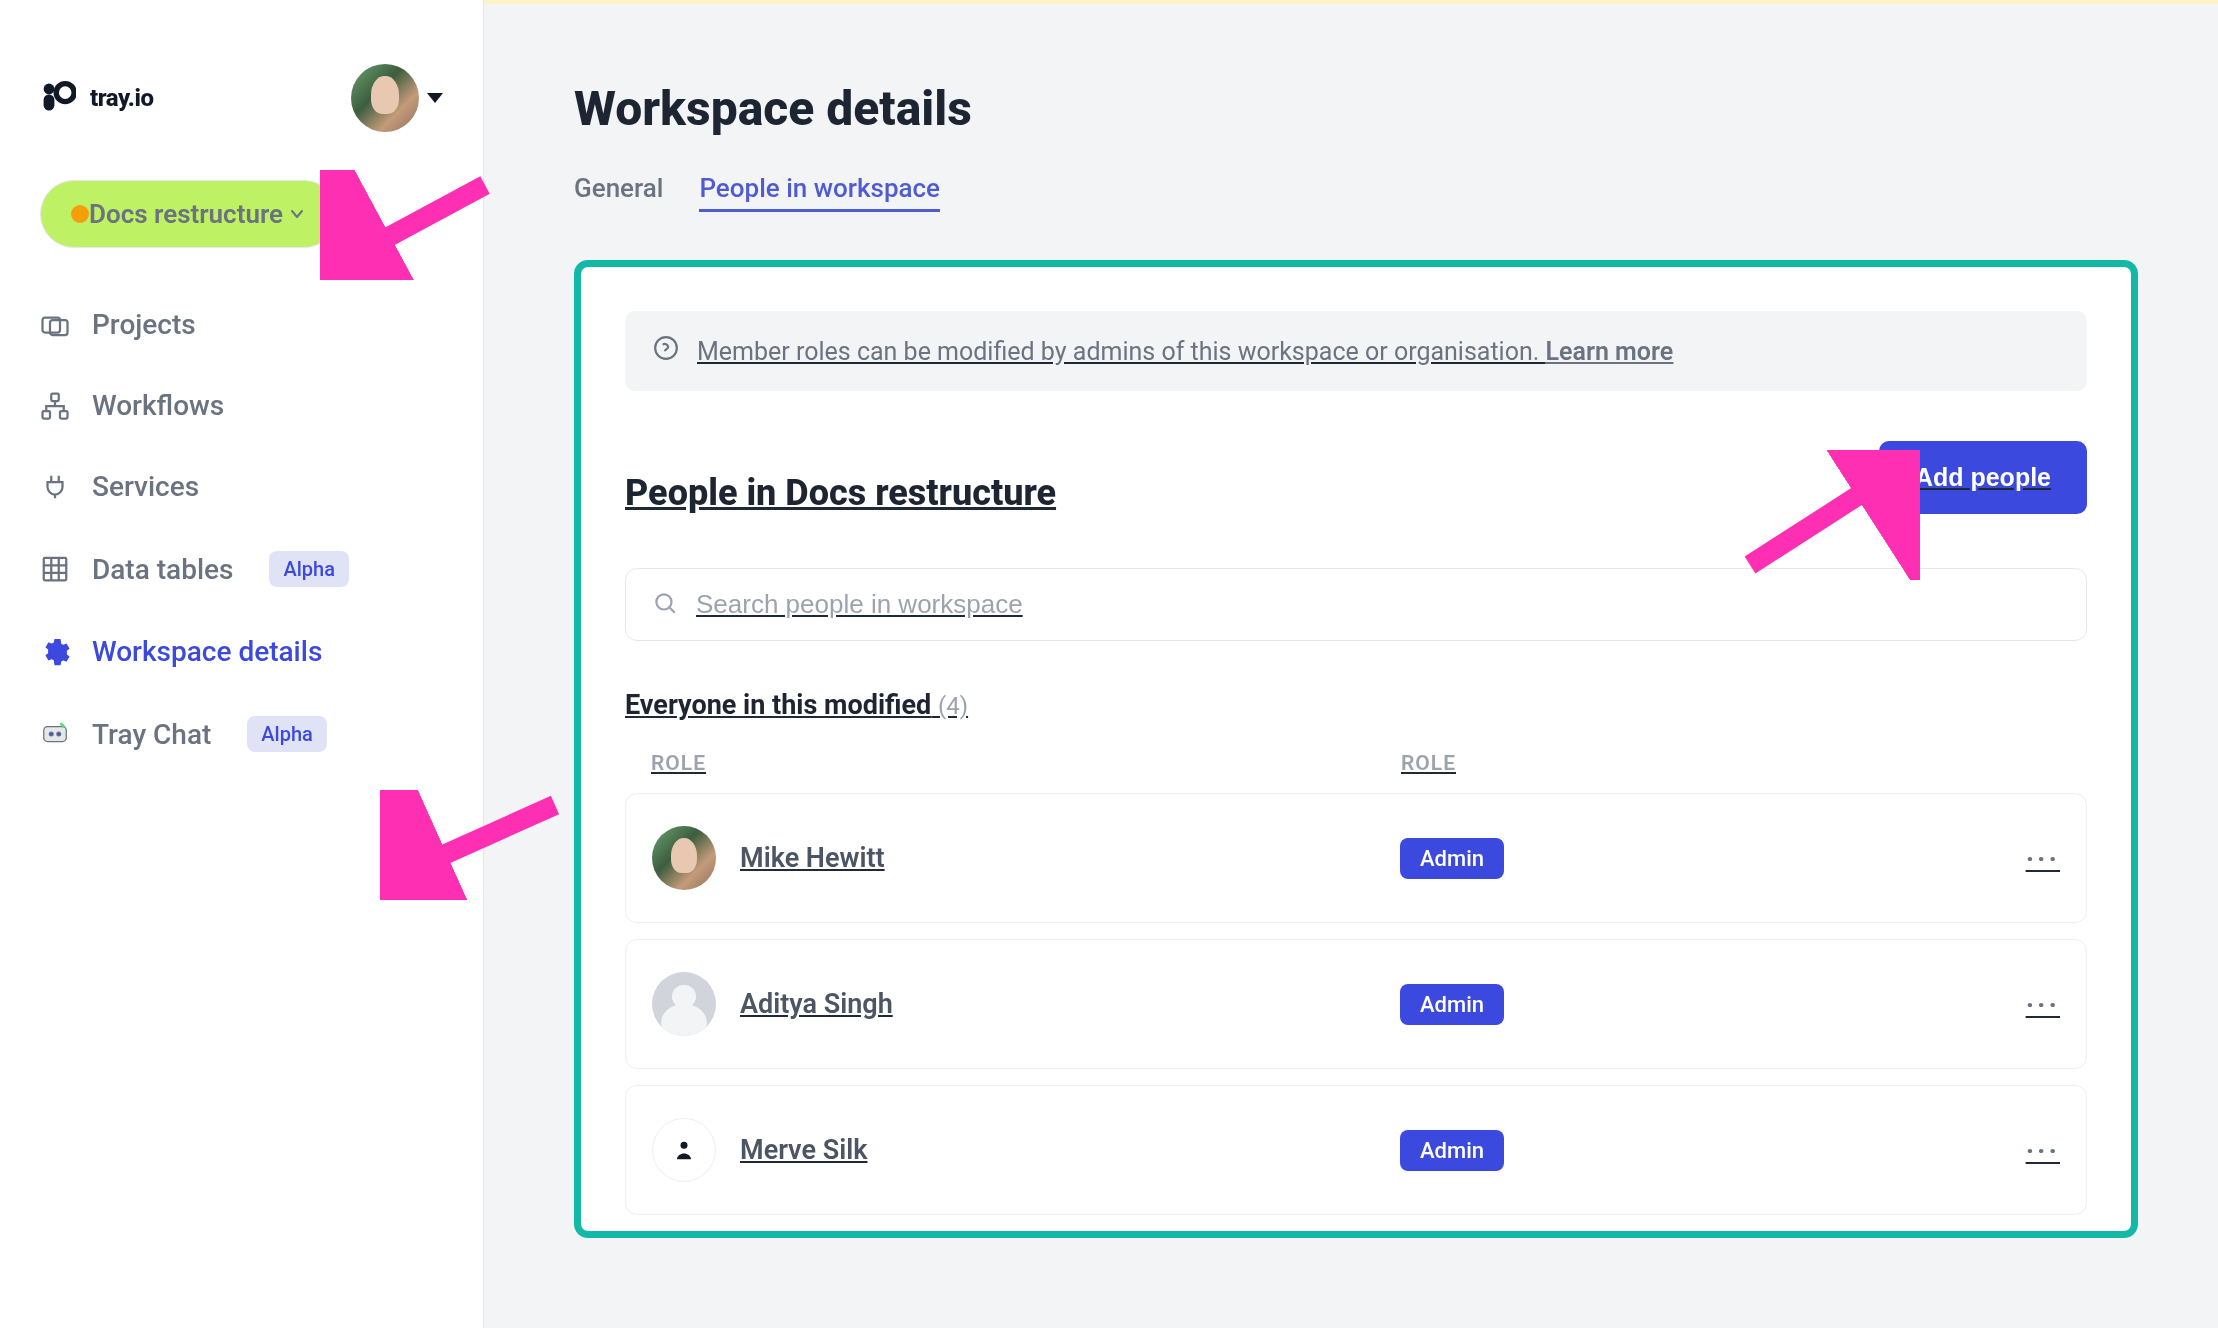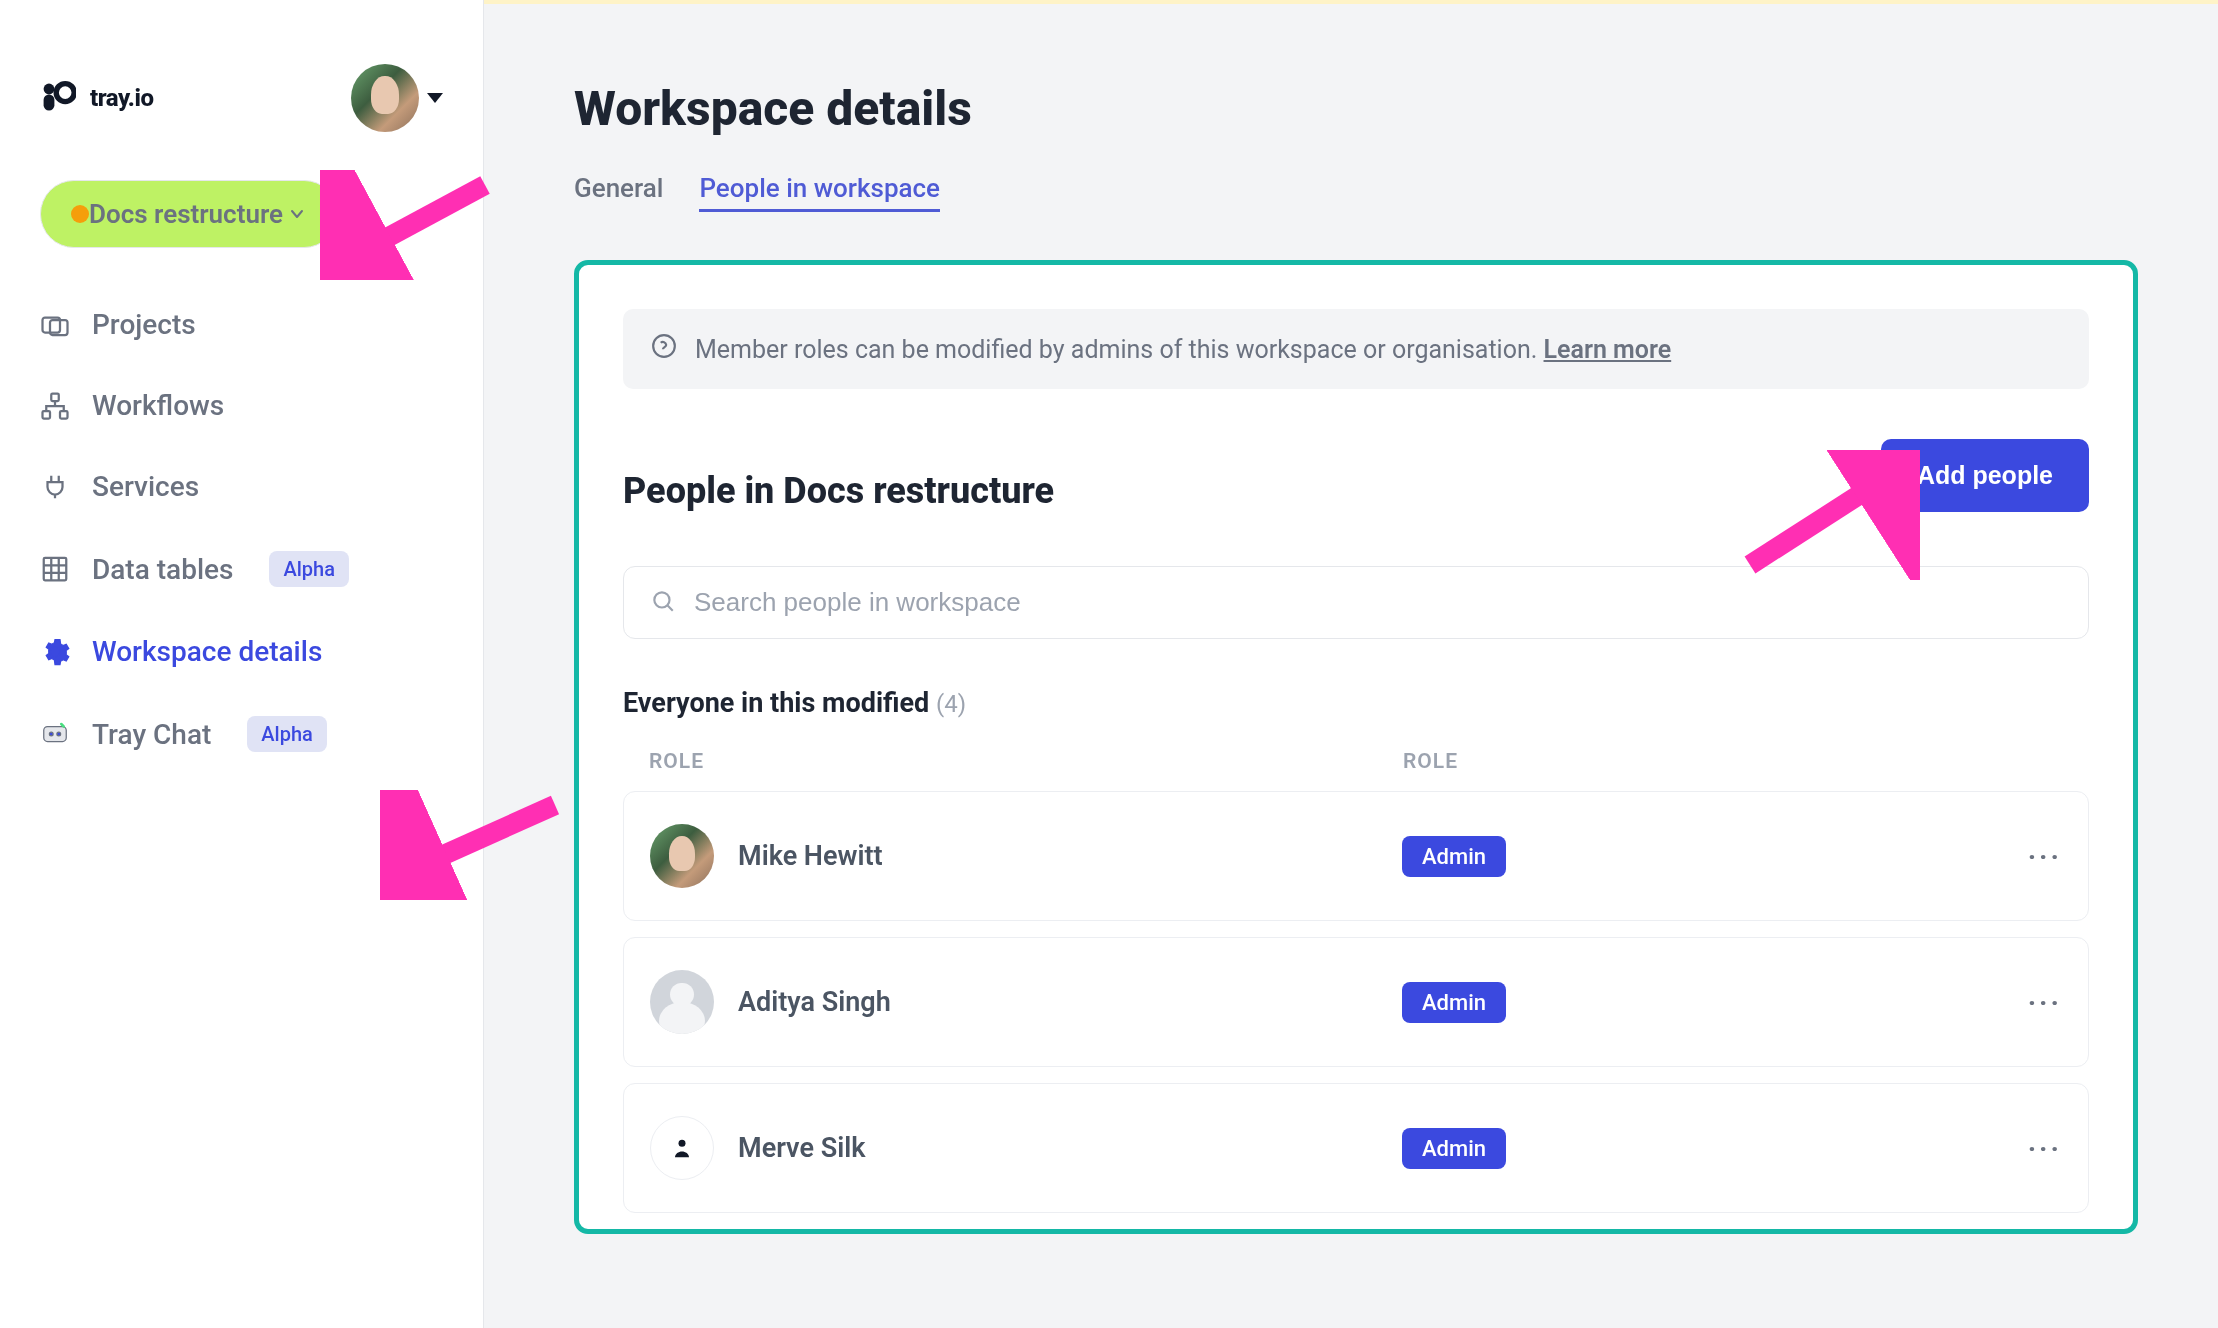--- a/index.html
+++ b/index.html
@@ -156,22 +156,23 @@
     padding-bottom: 6px;
     cursor: pointer;
   }
   .tab.active {
     color: #4f5bd5;
     border-bottom: 3px solid #4f5bd5;
   }
   .card {
     background: #fff;
     border-radius: 14px;
-    border: 5px solid #14b8a6;
+    border: 7px solid #14b8a6;
     padding: 44px 44px 0 44px;
+    text-decoration: underline;
   }
   .info-banner {
     background: #f3f4f6;
     border-radius: 10px;
     padding: 24px 28px;
     display: flex;
     align-items: center;
     gap: 18px;
     font-size: 25px;
     color: #6b7280;

